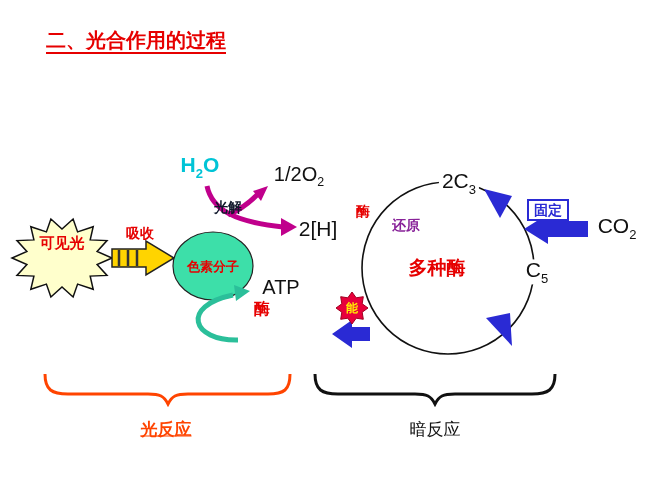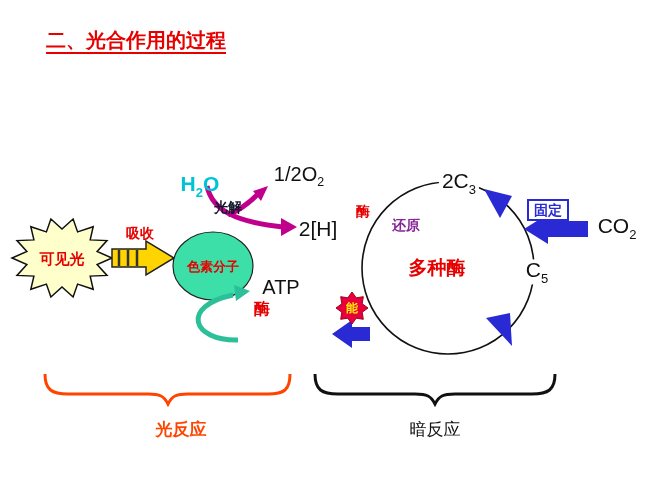--- a/index.html
+++ b/index.html
@@ -5,21 +5,21 @@
   html,body{margin:0;padding:0;background:#ffffff;}
   #stage{position:relative;width:667px;height:500px;background:#ffffff;overflow:hidden;
          font-family:"Liberation Sans","DejaVu Sans",sans-serif;}
   #diagram-svg{position:absolute;left:0;top:0;}
   .lbl{position:absolute;transform:translate(-50%,-50%);white-space:nowrap;line-height:1;}
   .lbl sub{font-size:0.62em;}
   .title{color:#e60000;font-weight:bold;font-size:20px;text-decoration:underline;
          text-underline-offset:5px;transform:none;}
   .black{color:#111111;}
   .red{color:#e60000;font-weight:bold;}
-  .cyan{color:#00c4d6;font-weight:bold;margin-top:19px;}
+  .cyan{color:#00c4d6;font-weight:bold;}
   .magenta{color:#0f172a;font-weight:bold;}
   .purple{color:#882299;font-weight:bold;}
   .blue{color:#2a2ad4;font-weight:bold;}
   .orange{color:#ff4400;font-weight:bold;}
   .yellowtxt{color:#ffee00;font-weight:bold;}
   .bgw{background:#ffffff;padding:0 3px;}
   .fixbox{border:2px solid #2a2ad4;background:#ffffff;padding:2px 5px;}
   .fs21{font-size:21px;} .fs20{font-size:20px;} .fs19{font-size:19px;}
   .fs17{font-size:17px;} .fs16{font-size:16px;} .fs15{font-size:15px;}
   .fs14{font-size:14px;} .fs13{font-size:13px;} .fs12{font-size:12px;}
@@ -74,35 +74,35 @@
   <div class="lbl red fs14" style="left:363px;top:211px;">酶</div>
 
   <div class="lbl purple fs14" style="left:406px;top:225px;">还原</div>
 
   <div class="lbl black fs21 bgw" style="left:459px;top:183px;"><span>2C</span><sub>3</sub><span></span></div>
 
   <div class="lbl blue fs14 fixbox" style="left:548px;top:210px;">固定</div>
 
   <div class="lbl black fs21" style="left:617px;top:228px;"><span>CO</span><sub>2</sub><span></span></div>
 
-  <div class="lbl red fs15" style="left:62px;top:258px;">可见光</div>
+  <div class="lbl red fs15" style="left:62px;top:242px;">可见光</div>
 
   <div class="lbl red fs14" style="left:140px;top:233px;">吸收</div>
 
   <div class="lbl red fs13" style="left:213px;top:266px;">色素分子</div>
 
   <div class="lbl red fs19" style="left:437px;top:267px;">多种酶</div>
 
   <div class="lbl black fs21 bgw" style="left:537px;top:272px;"><span>C</span><sub>5</sub><span></span></div>
 
   <div class="lbl black fs20" style="left:281px;top:287px;">ATP</div>
 
   <div class="lbl red fs16" style="left:262px;top:309px;">酶</div>
 
   <div class="lbl yellowtxt fs12" style="left:352px;top:308px;">能</div>
 
 
 
-  <div class="lbl orange fs17" style="left:181px;top:429px;">光反应</div>
+  <div class="lbl orange fs17" style="left:166px;top:429px;text-decoration:underline;">光反应</div>
 
   <div class="lbl black fs17" style="left:435px;top:429px;">暗反应</div>
 
 </div>
 
 </body></html>

